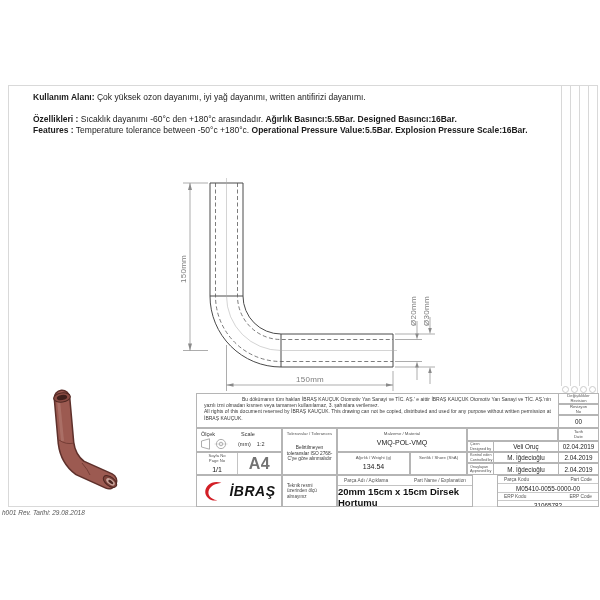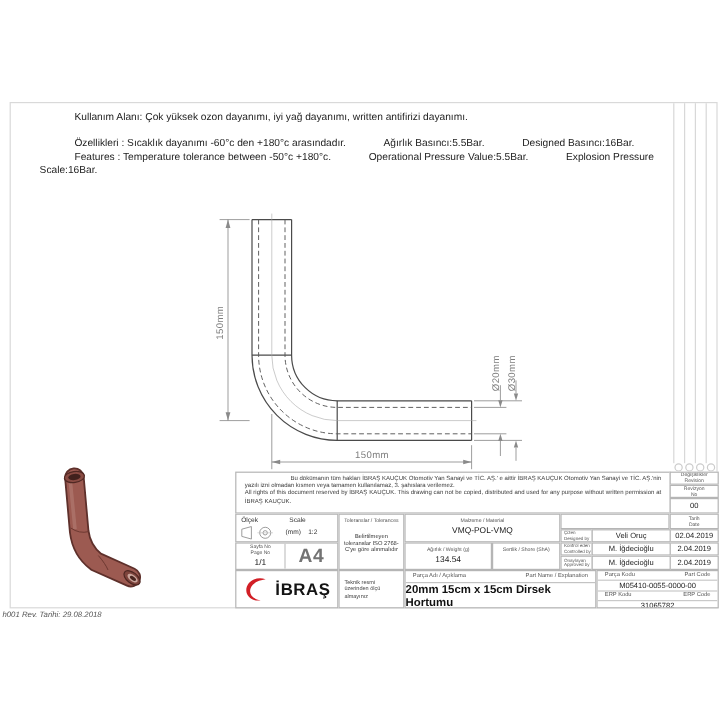--- a/index.html
+++ b/index.html
@@ -3,21 +3,21 @@
 <meta charset="utf-8">
 <style>
   html,body{margin:0;padding:0;background:#fff;}
   .canvas{position:relative;width:600px;height:600px;background:#ffffff;overflow:hidden;
           font-family:"Liberation Sans",sans-serif;color:#333;}
   .frame{position:absolute;left:8px;top:85px;width:590px;height:422px;
          border:1px solid #d9d9d9;box-sizing:border-box;}
   
   .desc{position:absolute;left:33px;top:92px;width:525px;font-size:8.5px;line-height:11px;color:#1c1c1c;}
   .desc .gap{height:11px;}
-  .desc b{font-weight:normal;margin-left:29px;}
+  .desc b{font-weight:bold;}
   
   .revstrips{position:absolute;left:561px;top:86px;width:37px;height:307px;}
   .revstrips i{position:absolute;top:0;bottom:7px;width:0;border-left:1px solid #d8d8d8;}
   .revstrips s{position:absolute;bottom:0;width:7px;height:7px;border:1px solid #cccccc;
                border-radius:50%;background:#fff;box-sizing:border-box;}
   
   .drawing{position:absolute;left:150px;top:165px;}
   
   .hose{position:absolute;left:30px;top:383px;}
   
@@ -40,21 +40,21 @@
              font-size:16px;font-weight:bold;color:#737373;letter-spacing:.5px;}
   .tol{display:flex;flex-direction:column;align-items:center;}
   .tol .hd{font-size:4.3px;color:#555;margin-top:2px;}
   .tol .nt{font-size:4.8px;line-height:5.6px;color:#333;text-align:center;margin-top:9px;padding:0 3px;}
   .hdval{display:flex;flex-direction:column;align-items:center;}
   .hdval .hd{font-size:4.3px;color:#555;margin-top:2px;}
   .hdval .vl{font-size:7px;color:#1a1a1a;margin-top:3px;}
   .plabel{display:flex;flex-direction:column;justify-content:center;padding-left:2px;
           font-size:3.8px;line-height:4.3px;color:#555;}
   .logo{display:flex;align-items:center;justify-content:center;gap:3px;}
-  .logo .txt{font-size:14px;font-weight:bold;color:#141414;letter-spacing:.5px;}
+  .logo .txt{font-size:14px;font-weight:bold;font-style:italic;color:#141414;letter-spacing:.5px;}
   .notecell{display:flex;align-items:center;padding:2px 4px;font-size:4.6px;line-height:5.6px;color:#444;}
   .bandhead{display:flex;justify-content:space-between;align-items:center;
             padding:0 6px;font-size:4.8px;color:#555;}
   .pname{display:flex;align-items:center;justify-content:center;
          font-size:9.5px;font-weight:bold;color:#111;}
   .footer{position:absolute;left:2px;top:509px;font-size:6.5px;font-style:italic;color:#555;}
 </style>
 </head>
 <body>
 
@@ -236,21 +236,21 @@
       <svg width="24" height="24" viewBox="0 0 26 26">
         <path d="M 21 4 C 11 1 3.5 7 3.5 14 C 3.5 20 10 24.5 16.5 23 C 9 22 5.5 17 7.5 12 C 9.5 7 14.5 5 21 4 Z" fill="#d21f26"></path>
       </svg>
       <span class="txt">İBRAŞ</span>
     </div>
 
     <div class="cell notecell" style="left:86px;top:82px;width:55px;height:32px">
       <span>Teknik resmi üzerinden ölçü almayınız</span>
     </div>
 
-    <div class="cell" style="left:141px;top:82px;width:160px;height:32px">
+    <div class="cell" style="left:141px;top:82px;width:136px;height:32px">
       <div class="bandhead" style="height:9px;border-bottom:1px solid #c3c3c3">
         <span>Parça Adı / Açıklama</span>
         <span>Part Name / Explanation</span>
       </div>
       <div class="pname" style="height:21px">20mm 15cm x 15cm Dirsek Hortumu</div>
     </div>
 
     <div class="cell" style="left:301px;top:82px;width:102px;height:32px">
       <div class="bandhead" style="height:7px;border-bottom:1px solid #c9c9c9">
         <span>Parça Kodu</span>

